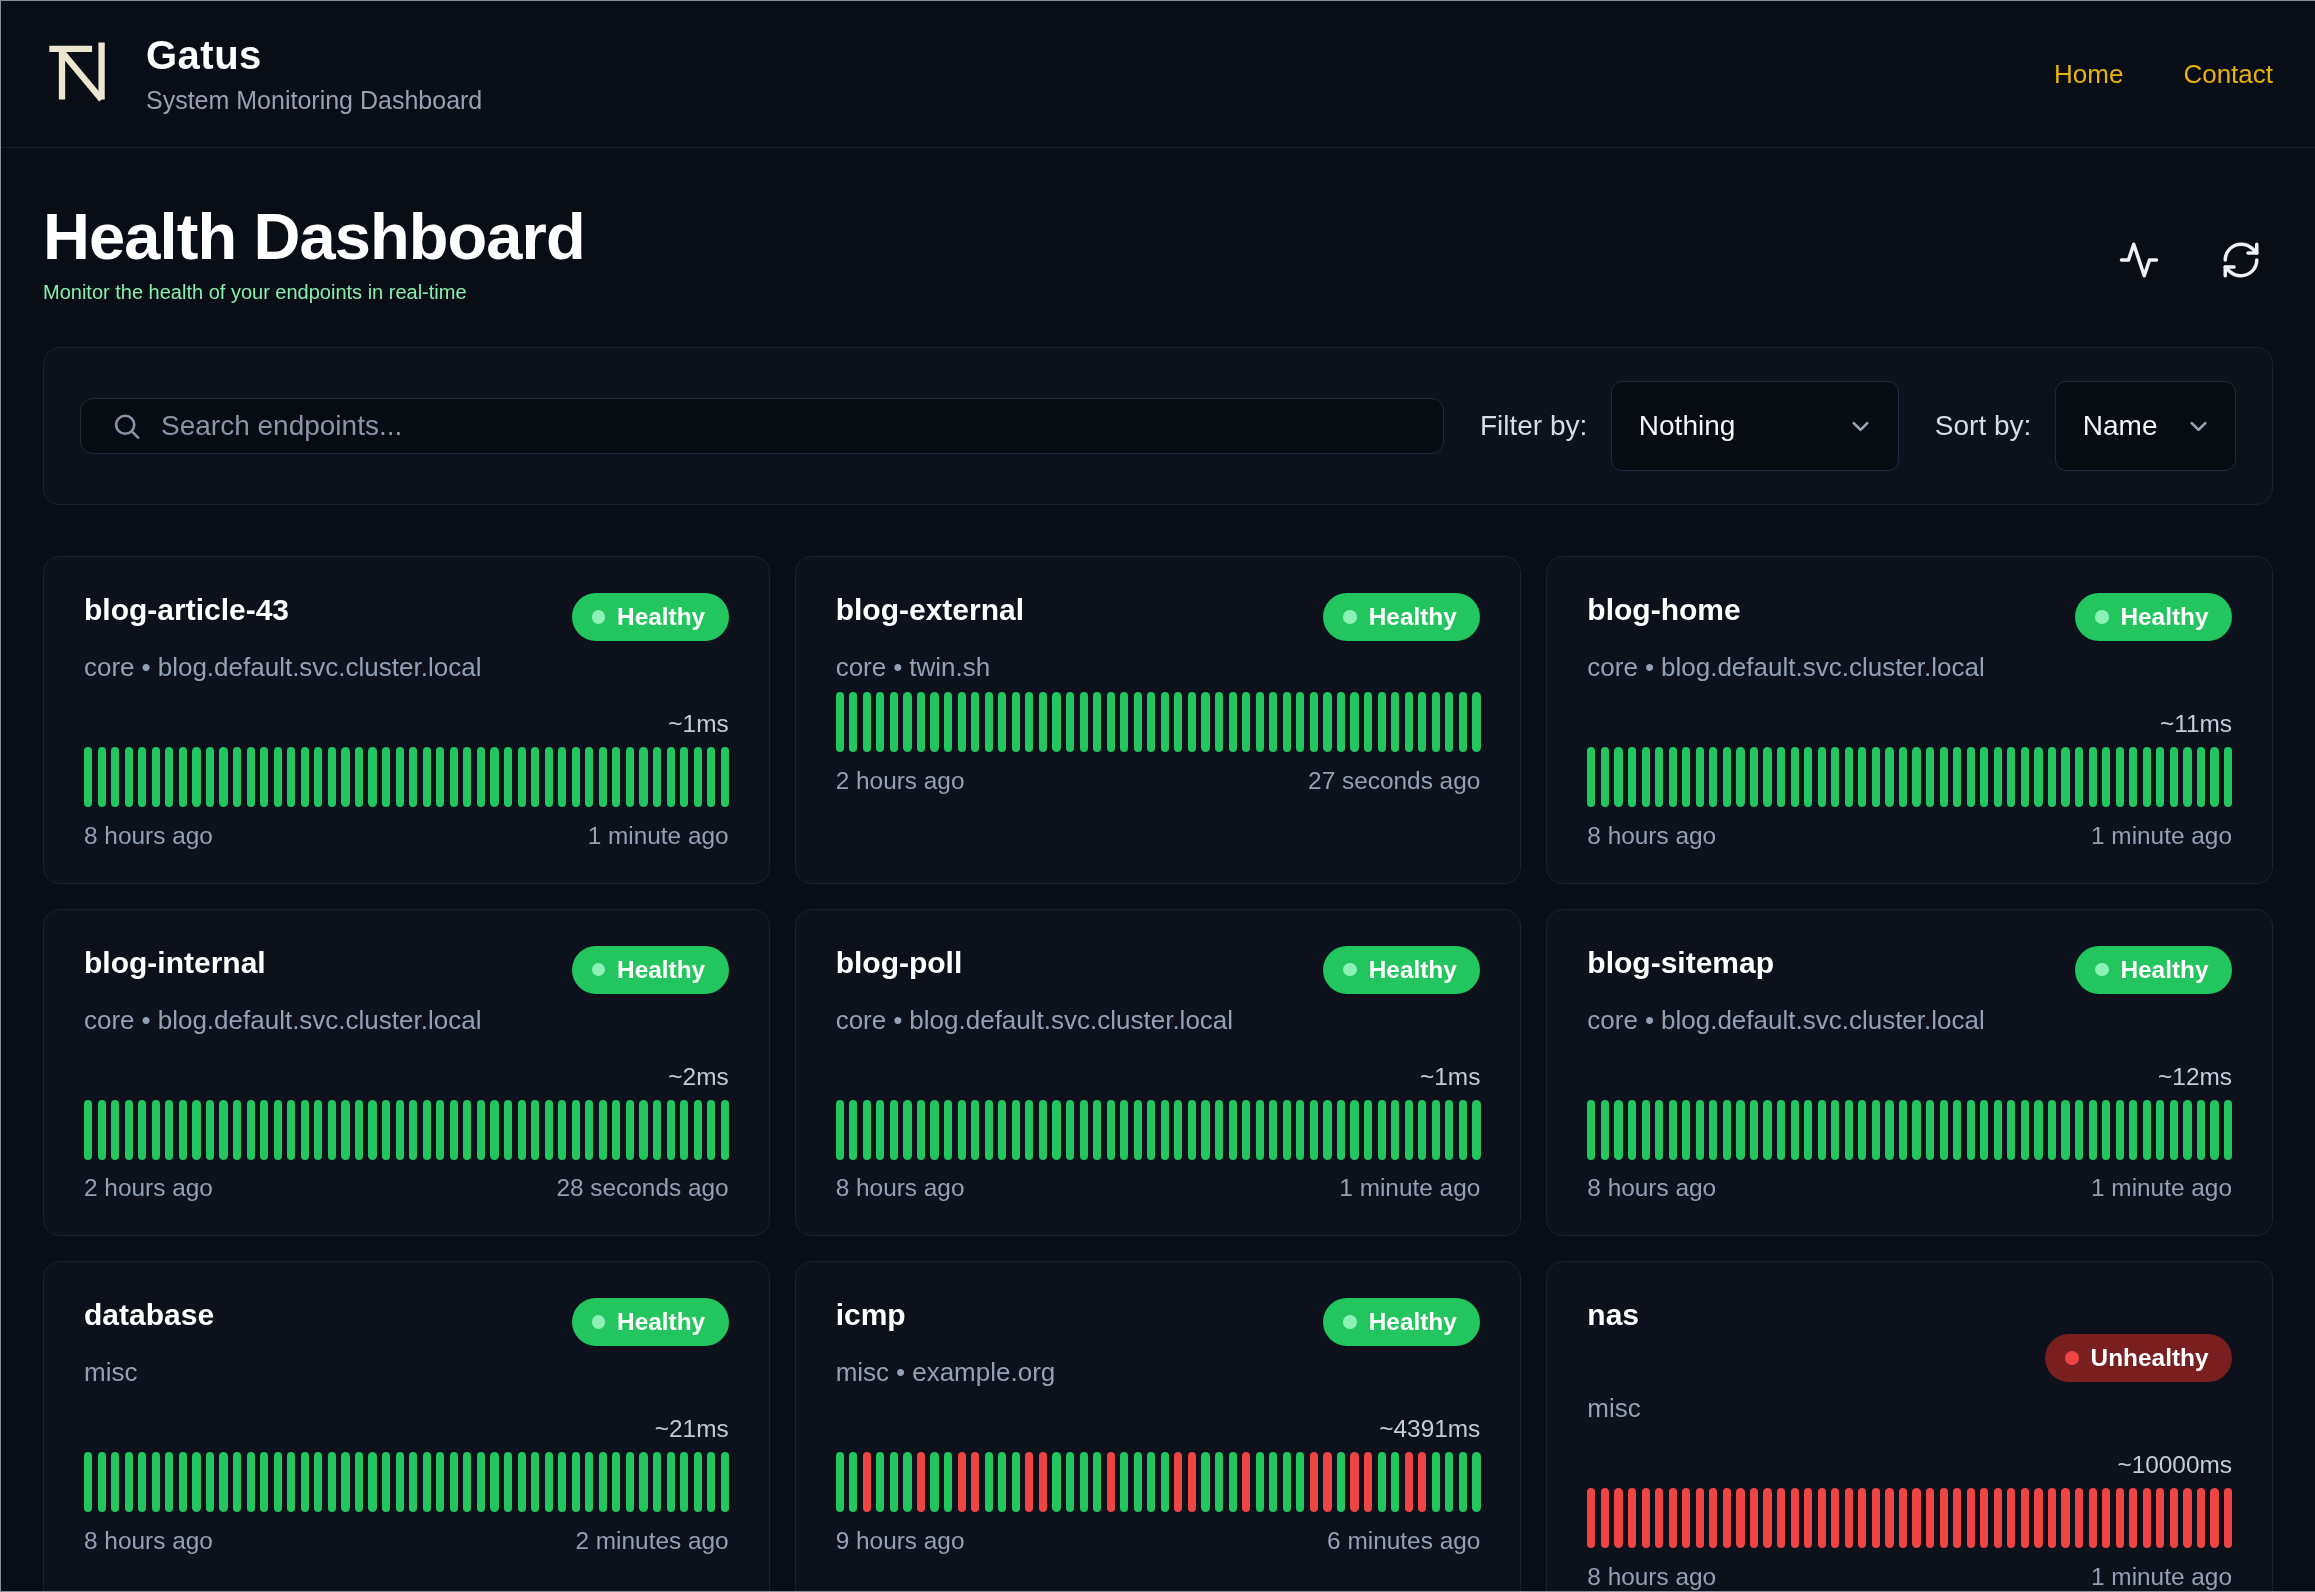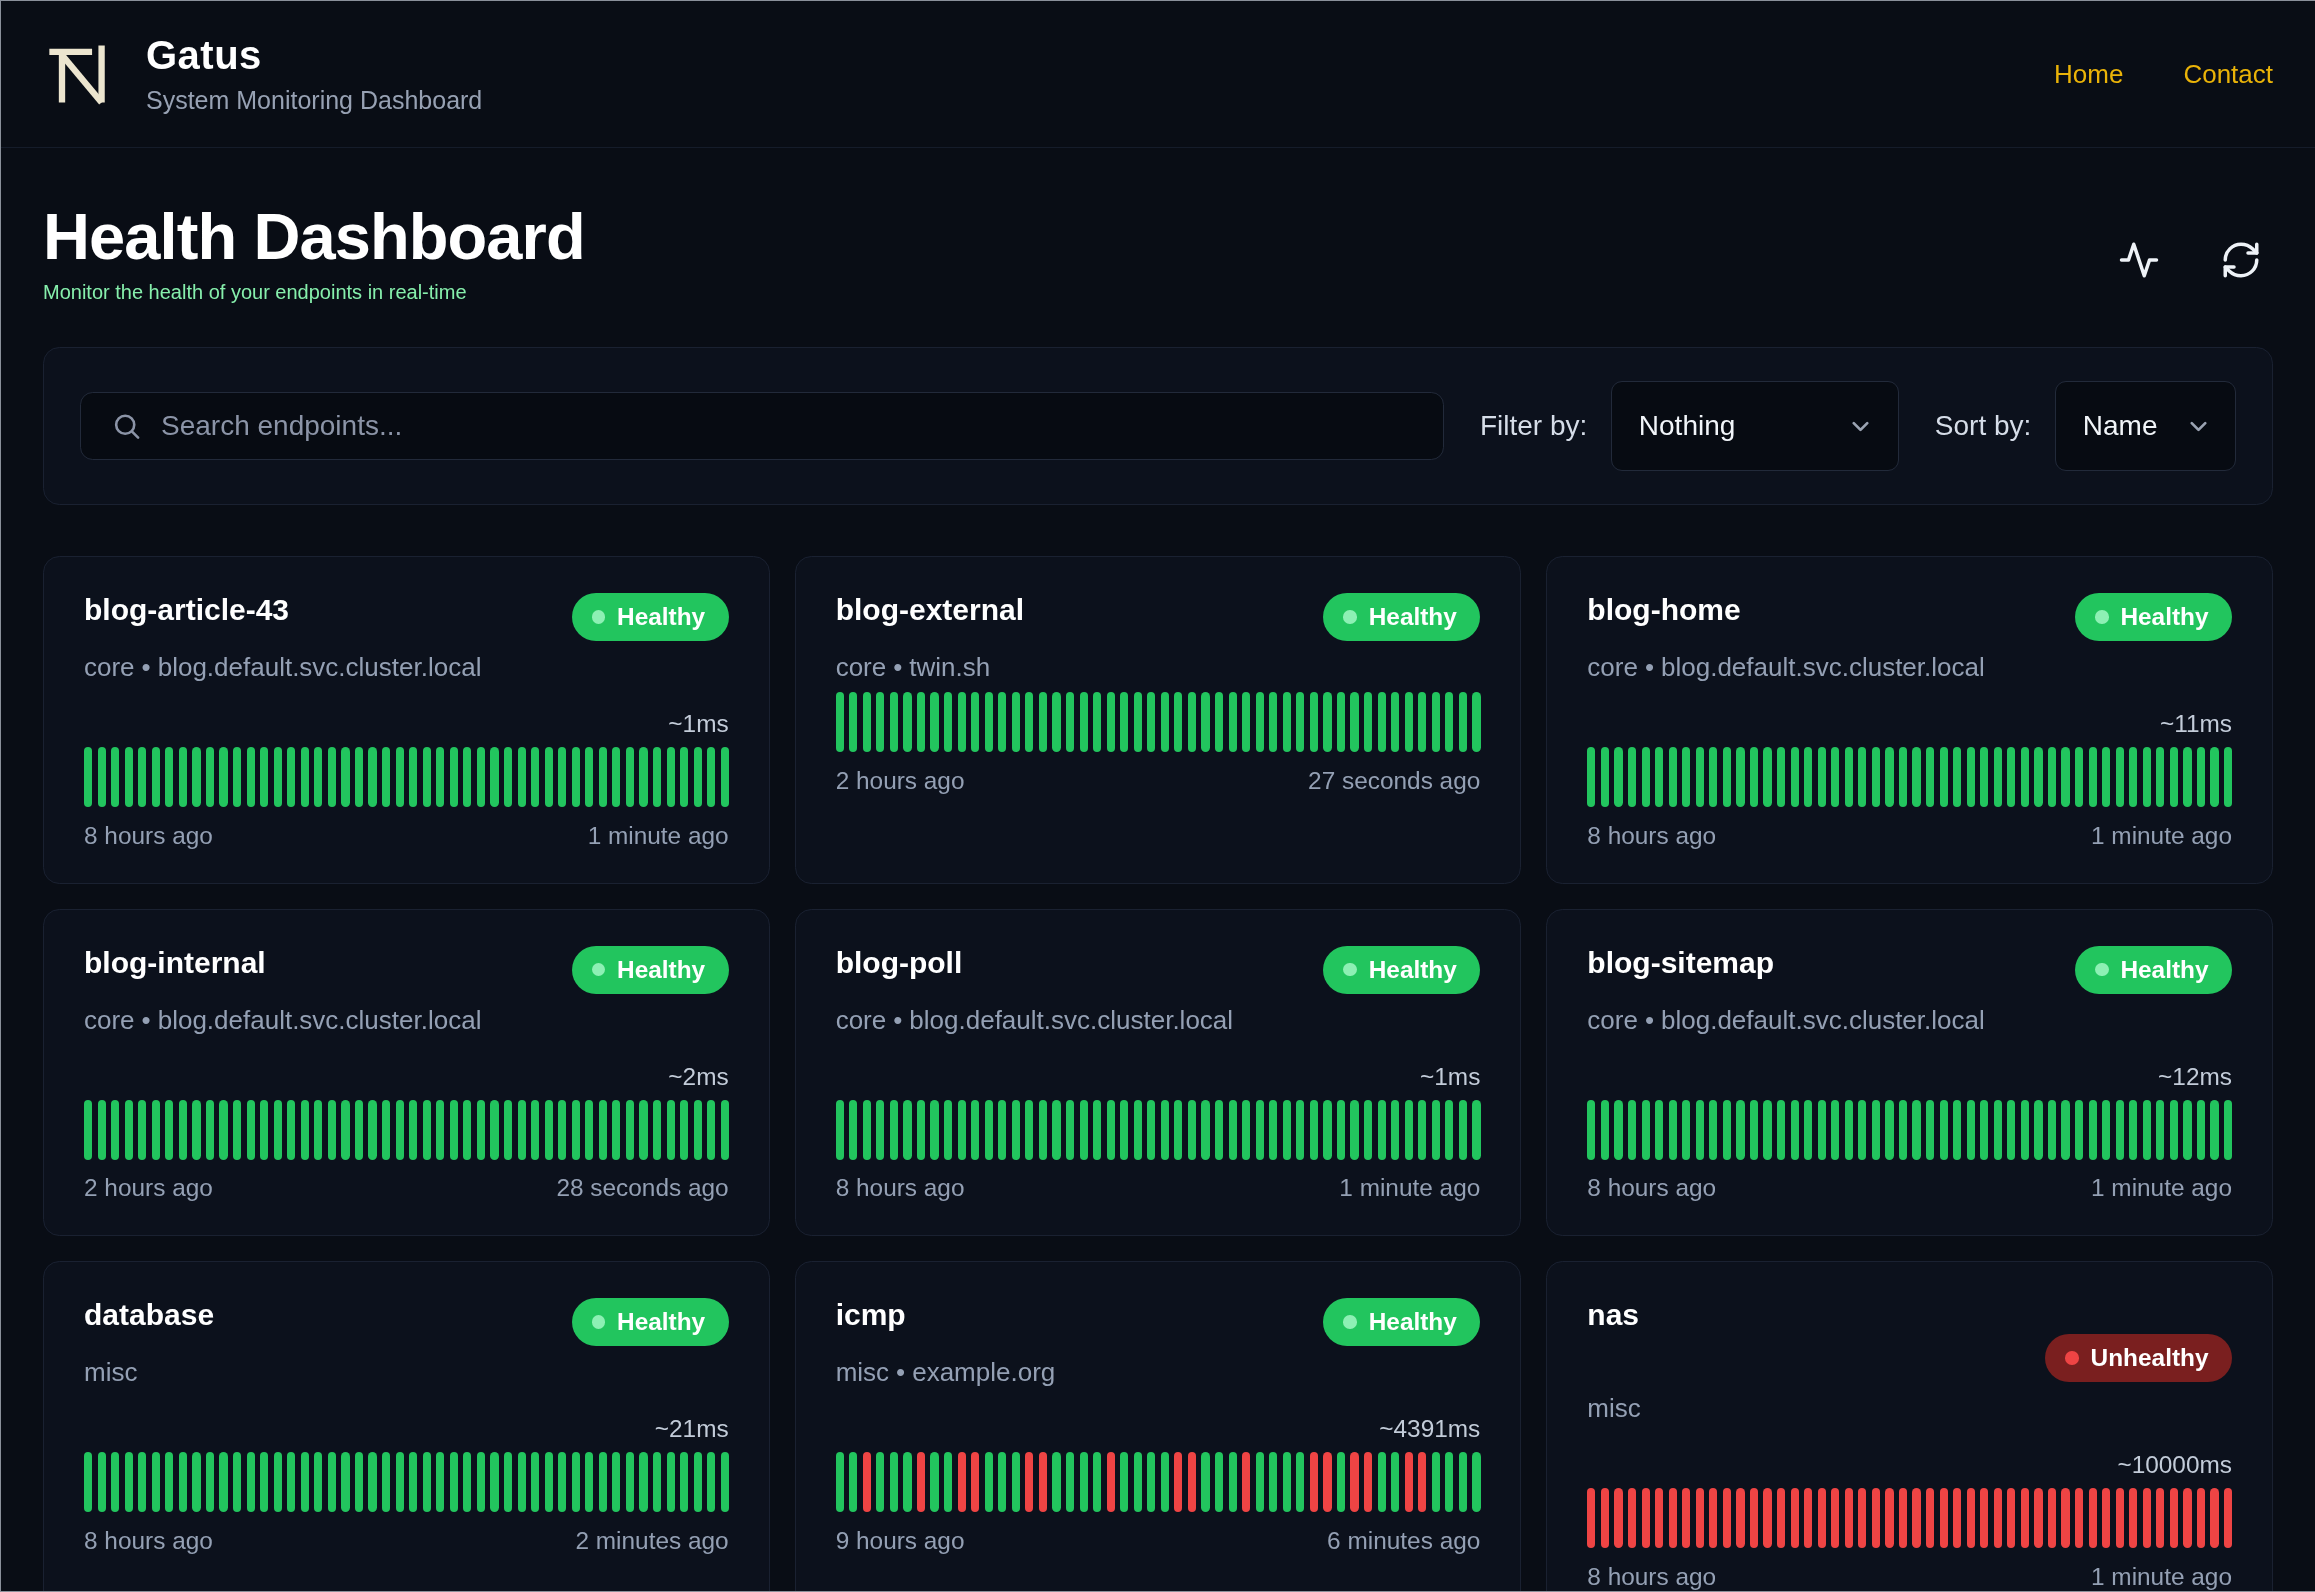--- a/index.html
+++ b/index.html
@@ -15,21 +15,21 @@
     overflow:hidden;
     position:relative;
   }
 
   
   header.app-header {
     display:flex; align-items:center;
     height:147px; padding:0 42px;
     border-bottom:1.8px solid #151c2a;
   }
-  .brand { display:flex; align-items:center; gap:27px; cursor:pointer; }
+  .brand { display:flex; align-items:flex-start; gap:27px; cursor:pointer; }
   .logo { width:76px; height:76px; display:block; }
   .brand-name { font-size:40px; font-weight:700; letter-spacing:0.5px; color:#ffffff; }
   .brand-tag { font-size:25px; color:#97a1b3; margin-top:7.2px; }
   nav.top-nav { margin-left:auto; display:flex; gap:60px; }
   nav.top-nav a { font-size:26px; font-weight:400; color:#eab308; text-decoration:none; cursor:pointer; }
 
   
   main { padding:0 42px; }
   .page-head { display:flex; align-items:flex-start; justify-content:space-between; margin-top:51px; }
   h1.page-title { font-size:65px; font-weight:800; letter-spacing:-0.9px; color:#ffffff; }
@@ -47,21 +47,21 @@
     border-radius:16.3px;
     padding:33px 36px;
     display:flex; align-items:center;
   }
   .search-wrap { position:relative; flex:1; margin-right:36px; }
   .search-wrap svg {
     position:absolute; left:31px; top:50%; transform:translateY(-50%);
     width:31px; height:31px; stroke:#8b94a7; stroke-width:2; fill:none; stroke-linecap:round;
   }
   .search-input {
-    width:100%; height:68px;
+    width:100%; height:56px;
     background:#070b12;
     border:1.8px solid #222a3a;
     border-radius:12.7px;
     color:#e2e8f0;
     font-size:28px;
     font-family:inherit;
     padding:0 27px 0 80px;
     outline:none;
   }
   .search-input::placeholder { color:#8b94a7; }

